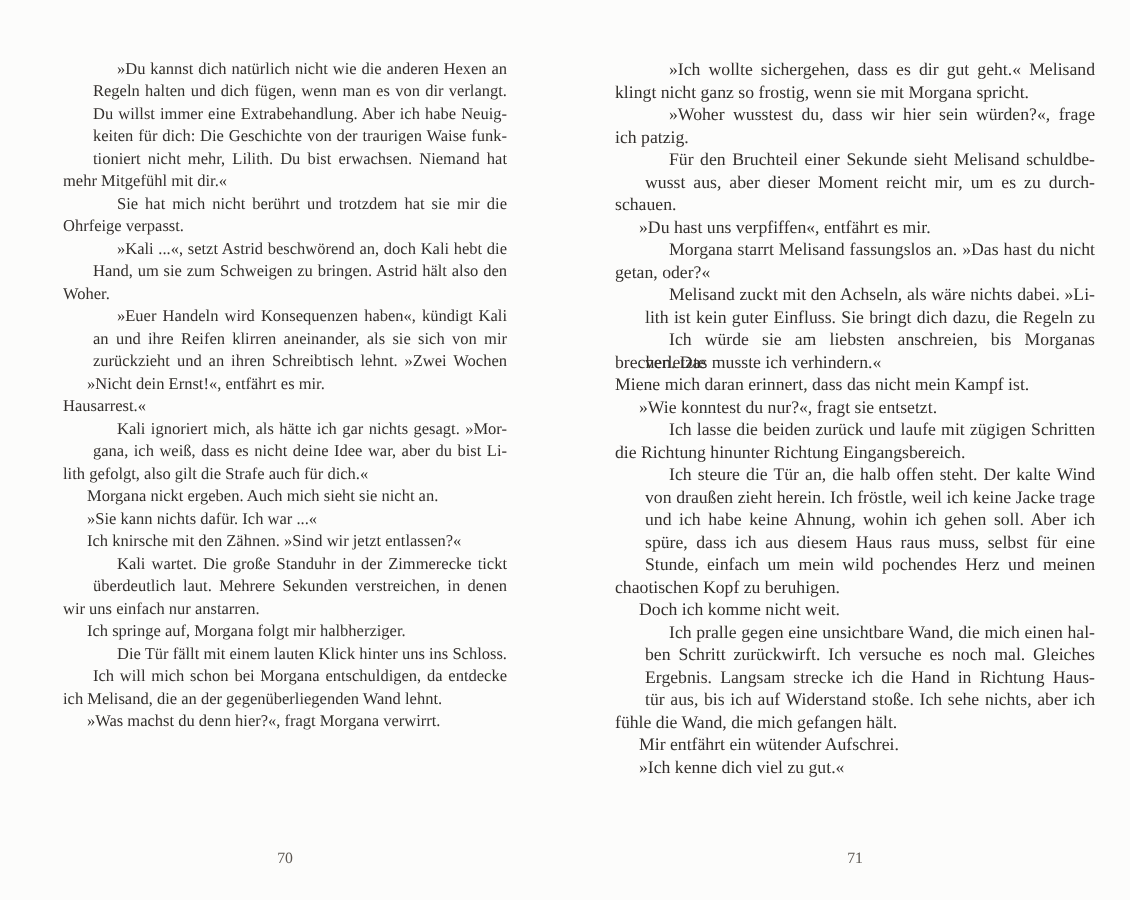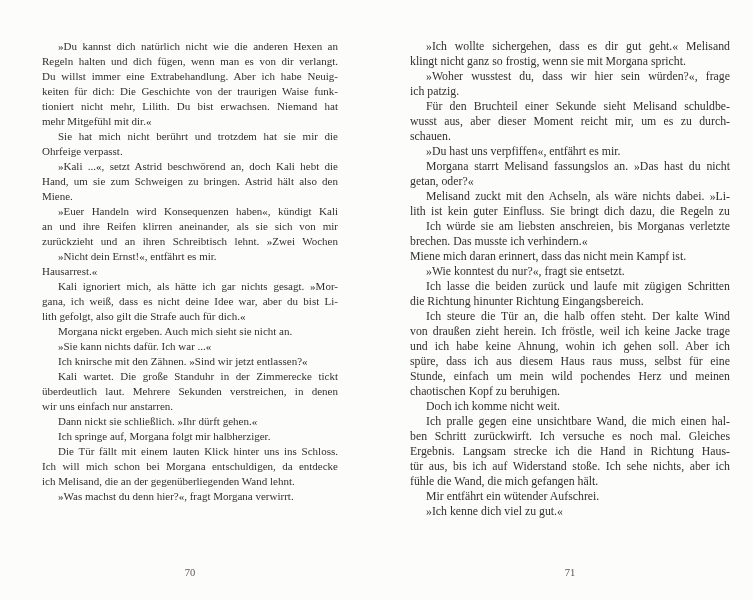--- a/index.html
+++ b/index.html
@@ -38,20 +38,21 @@
     height: 15px;
     line-height: 15px;
     text-align: left;
     text-align-last: left;
     white-space: nowrap;
   }
   .line.j {
     white-space: normal;
     text-align: justify;
     text-align-last: justify;
+    margin-left: 20px;
   }
   .line.i {
     text-indent: 16px;
   }
   .page-number {
     position: absolute;
     top: 549px;
     height: 15px;
     line-height: 15px;
     text-align: center;
@@ -71,36 +72,35 @@
         <div class="line j i">»Du kannst dich natürlich nicht wie die anderen Hexen an</div>
         <div class="line j">Regeln halten und dich fügen, wenn man es von dir verlangt.</div>
         <div class="line j">Du willst immer eine Extrabehandlung. Aber ich habe Neuig-</div>
         <div class="line j">keiten für dich: Die Geschichte von der traurigen Waise funk-</div>
         <div class="line j">tioniert nicht mehr, Lilith. Du bist erwachsen. Niemand hat</div>
         <div class="line">mehr Mitgefühl mit dir.«</div>
         <div class="line j i">Sie hat mich nicht berührt und trotzdem hat sie mir die</div>
         <div class="line">Ohrfeige verpasst.</div>
         <div class="line j i">»Kali ...«, setzt Astrid beschwörend an, doch Kali hebt die</div>
         <div class="line j">Hand, um sie zum Schweigen zu bringen. Astrid hält also den</div>
-        <div class="line">Miene.</div>
+        <div class="line">Woher.</div>
         <div class="line j i">»Euer Handeln wird Konsequenzen haben«, kündigt Kali</div>
         <div class="line j">an und ihre Reifen klirren aneinander, als sie sich von mir</div>
         <div class="line j">zurückzieht und an ihren Schreibtisch lehnt. »Zwei Wochen</div>
         <div class="line i">»Nicht dein Ernst!«, entfährt es mir.</div>
         <div class="line">Hausarrest.«</div>
         <div class="line j i">Kali ignoriert mich, als hätte ich gar nichts gesagt. »Mor-</div>
         <div class="line j">gana, ich weiß, dass es nicht deine Idee war, aber du bist Li-</div>
         <div class="line">lith gefolgt, also gilt die Strafe auch für dich.«</div>
         <div class="line i">Morgana nickt ergeben. Auch mich sieht sie nicht an.</div>
         <div class="line i">»Sie kann nichts dafür. Ich war ...«</div>
         <div class="line i">Ich knirsche mit den Zähnen. »Sind wir jetzt entlassen?«</div>
         <div class="line j i">Kali wartet. Die große Standuhr in der Zimmerecke tickt</div>
         <div class="line j">überdeutlich laut. Mehrere Sekunden verstreichen, in denen</div>
         <div class="line">wir uns einfach nur anstarren.</div>
-        <div class="line i">Dann nickt sie schließlich. »Ihr dürft gehen.«</div>
         <div class="line i">Ich springe auf, Morgana folgt mir halbherziger.</div>
         <div class="line j i">Die Tür fällt mit einem lauten Klick hinter uns ins Schloss.</div>
         <div class="line j">Ich will mich schon bei Morgana entschuldigen, da entdecke</div>
         <div class="line">ich Melisand, die an der gegenüberliegenden Wand lehnt.</div>
         <div class="line i">»Was machst du denn hier?«, fragt Morgana verwirrt.</div>
       </div>
     <div class="page-number left">70</div>
   </div>
   <div class="page-half">
     <div class="text-block right">

